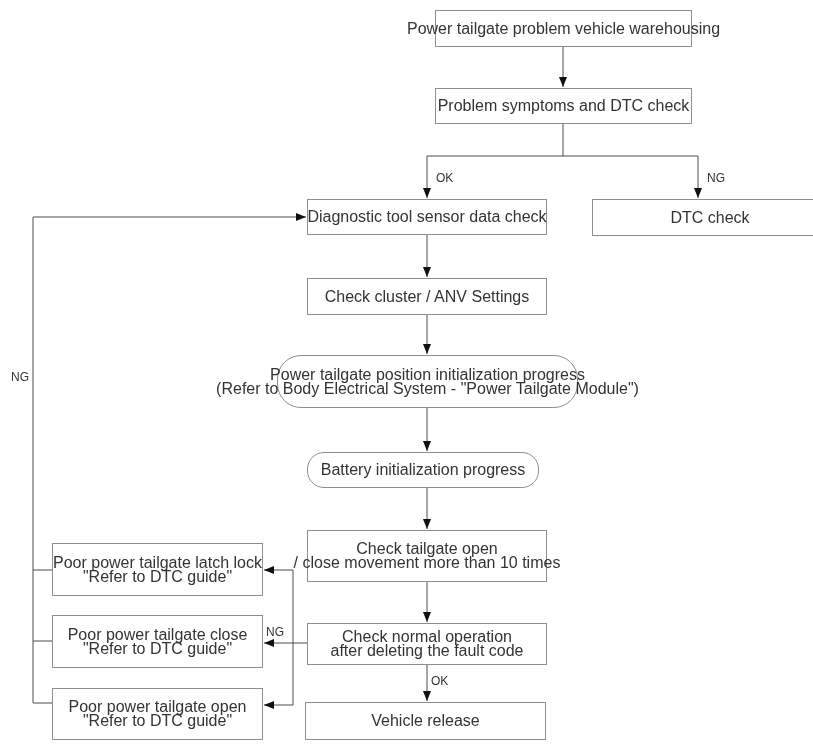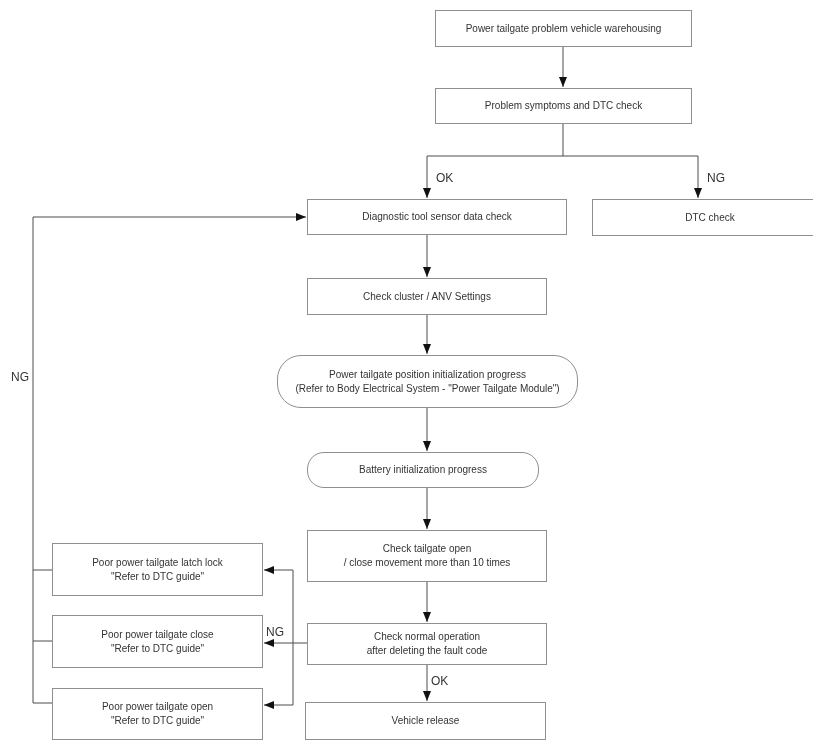--- a/index.html
+++ b/index.html
@@ -25,21 +25,21 @@
   .box {
     position: absolute;
     box-sizing: border-box;
     border: 1px solid #8f8f8f;
     background: #ffffff;
     display: flex;
     flex-direction: column;
     align-items: center;
     justify-content: center;
     text-align: center;
-    font-size: 10px;
+    font-size: 16px;
     line-height: 14px;
     color: #333333;
     padding: 2px 4px;
   }
   .box span { display: block; white-space: nowrap; }
   .edge-label {
     font-size: 12px;
     fill: #333333;
   }
   .edge {
@@ -92,21 +92,21 @@
   </svg>
 
   <div class="box" style="left:435px; top:10px; width:257px; height:37px;">
     <span>Power tailgate problem vehicle warehousing</span>
   </div>
 
   <div class="box" style="left:435px; top:88px; width:257px; height:36px;">
     <span>Problem symptoms and DTC check</span>
   </div>
 
-  <div class="box" style="left:307px; top:199px; width:260px; height:36px;justify-content:center;">
+  <div class="box" style="left:307px; top:199px; width:240px; height:36px;justify-content:center;">
     <span>Diagnostic tool sensor data check</span>
   </div>
 
   <div class="box" style="left:592px; top:199px; width:236px; height:37px;">
     <span>DTC check</span>
   </div>
 
   <div class="box" style="left:307px; top:278px; width:240px; height:37px;">
     <span>Check cluster / ANV Settings</span>
   </div>

